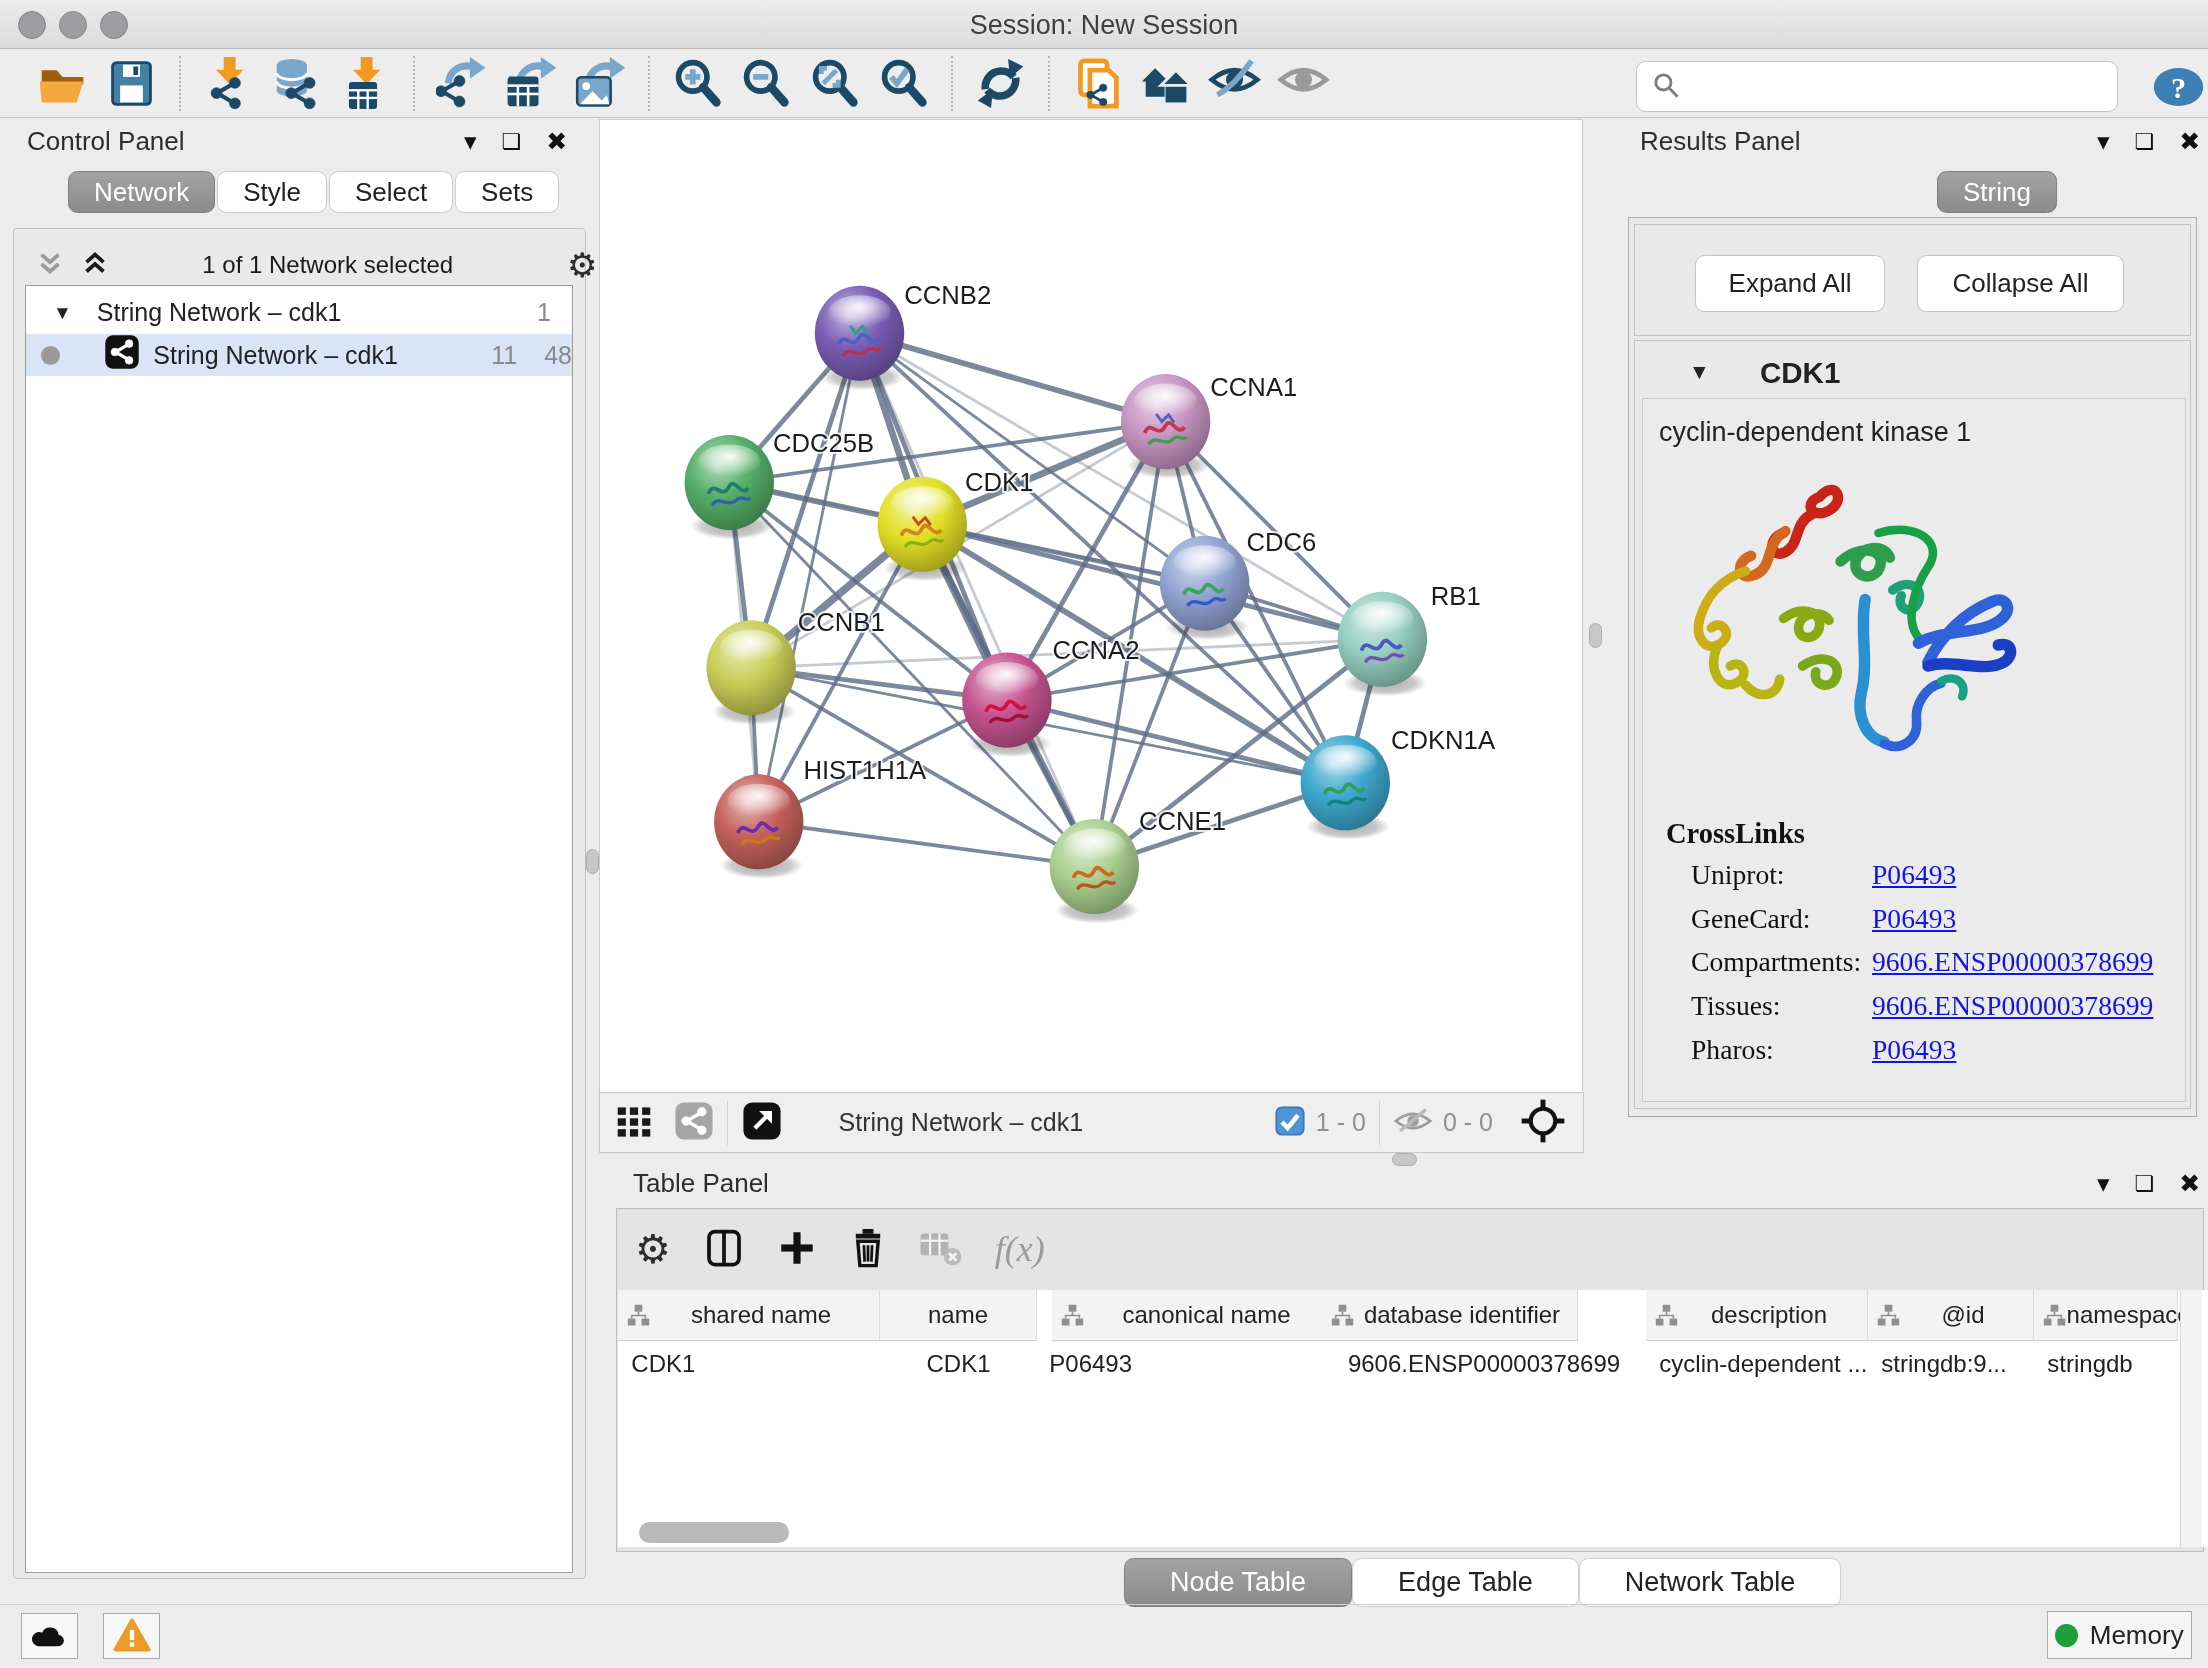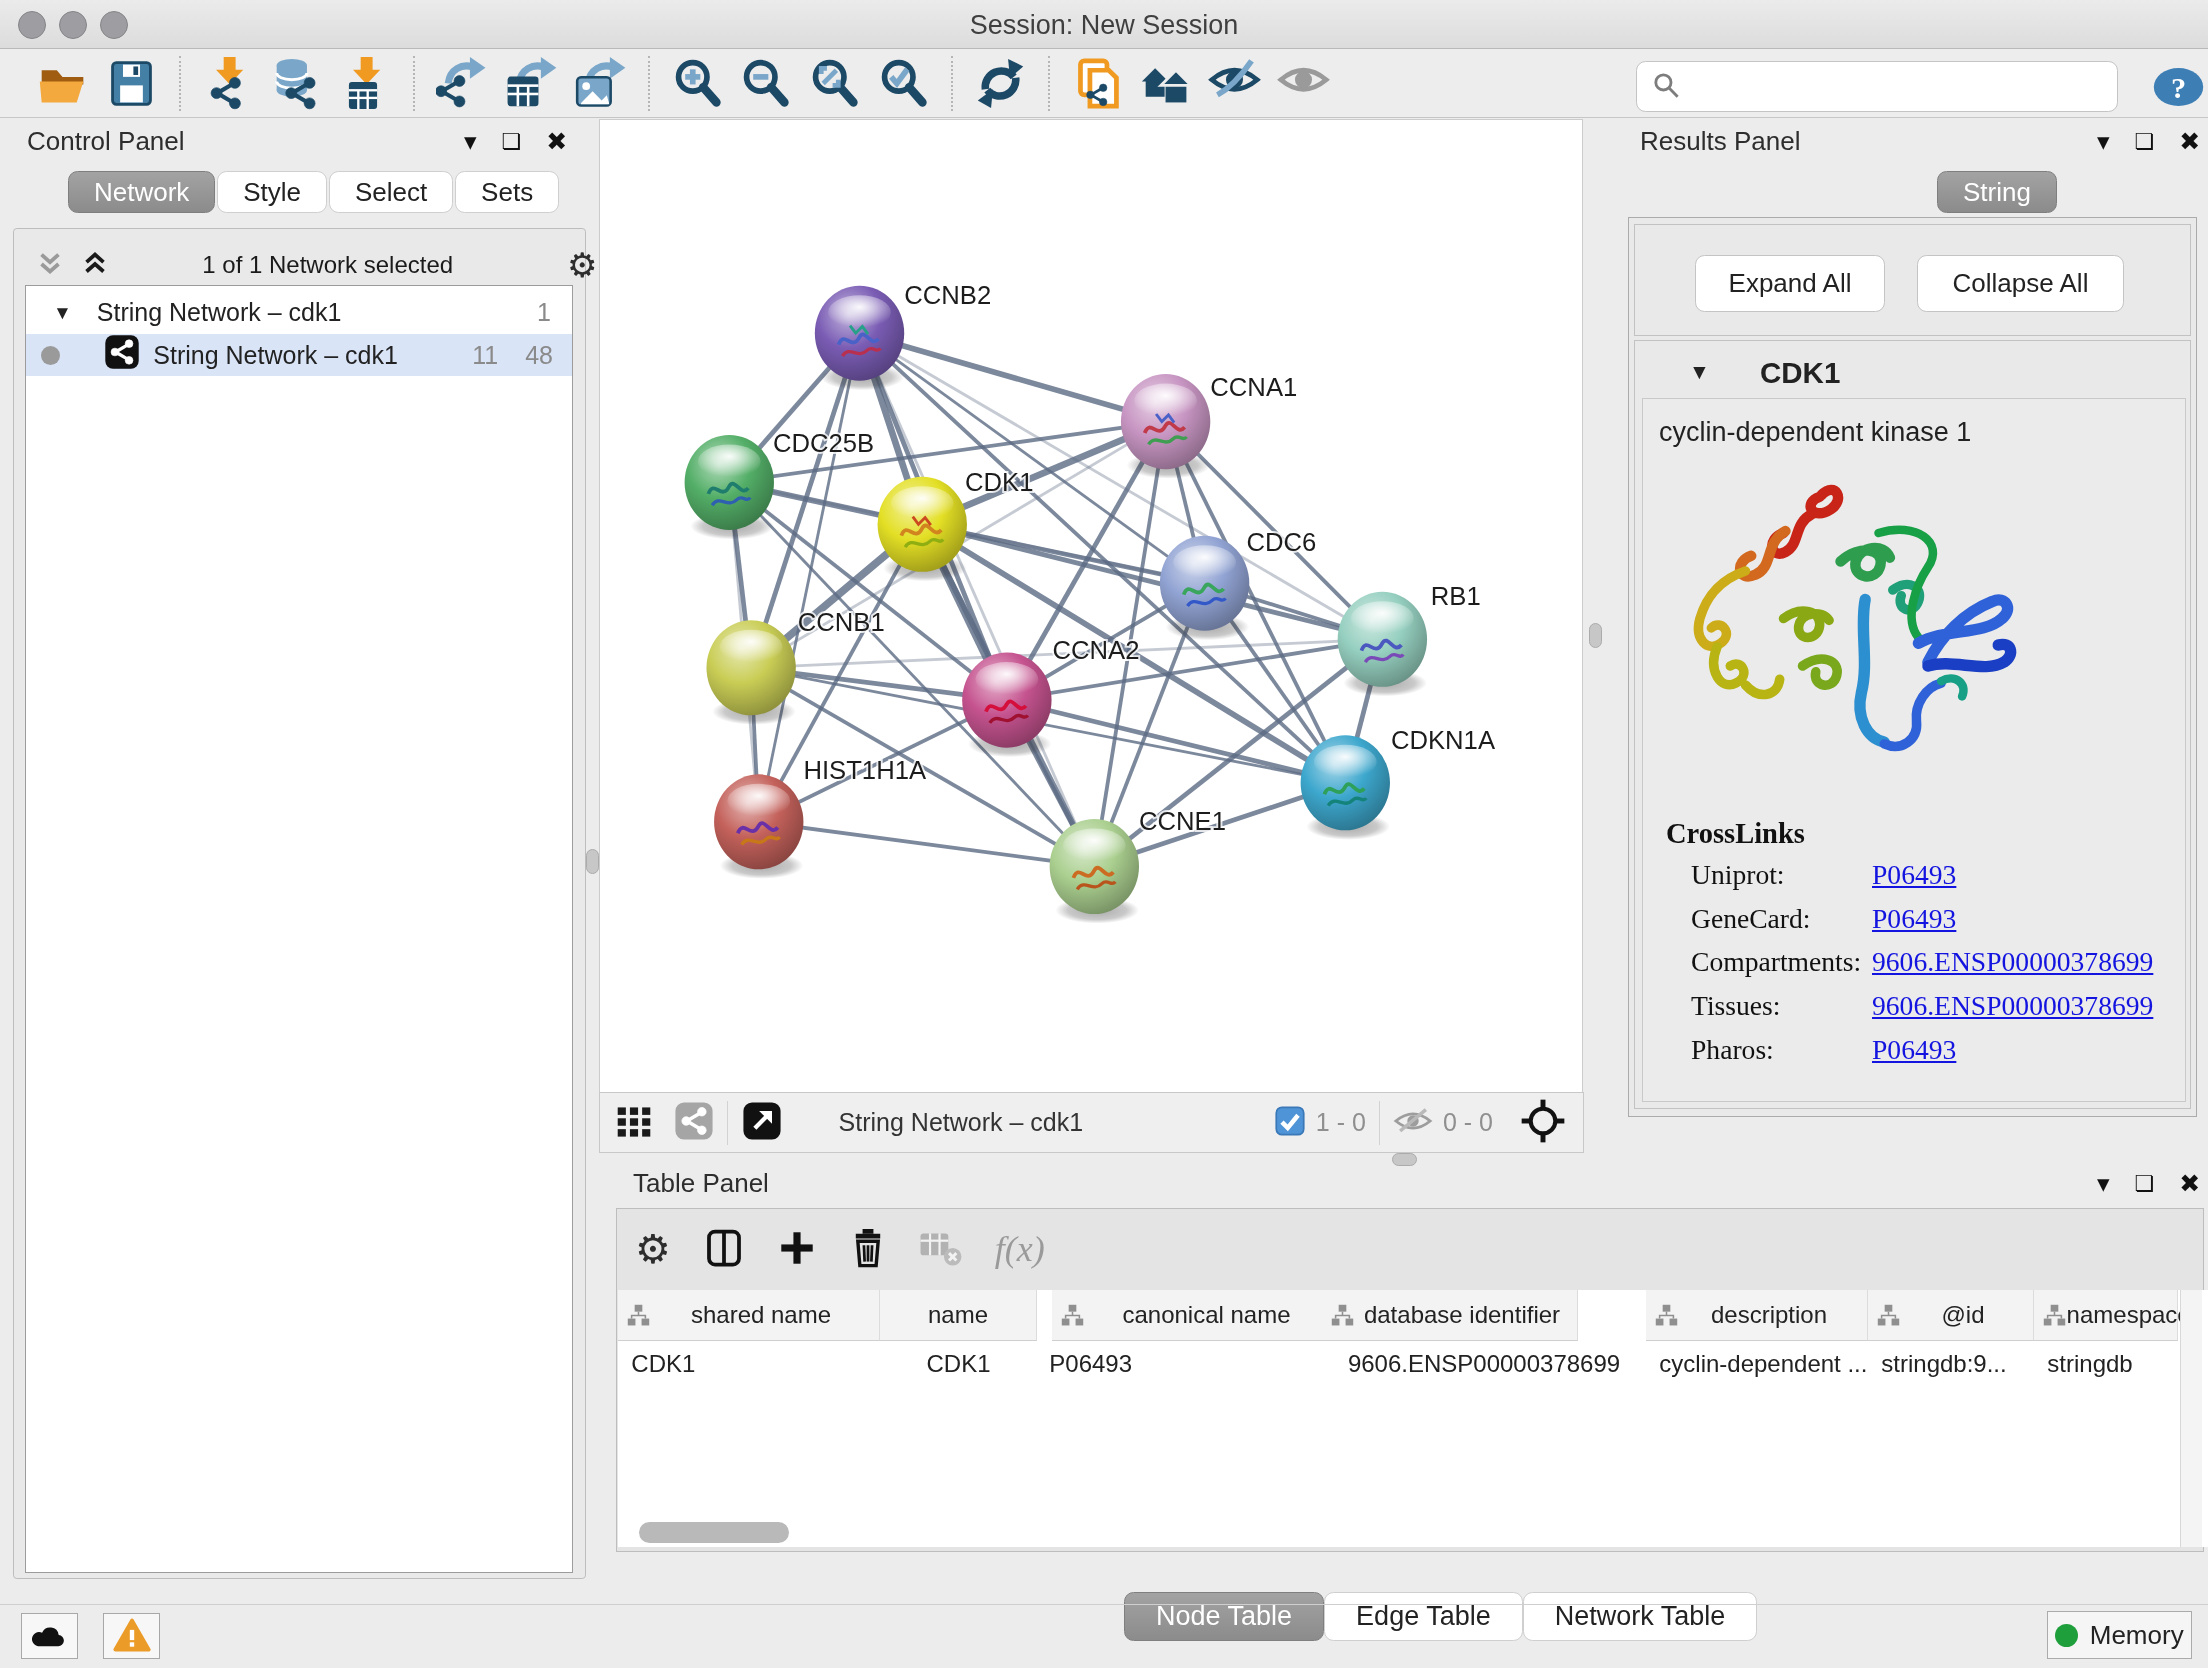--- a/index.html
+++ b/index.html
@@ -50,21 +50,21 @@
   
   #tp-box{left:616px;top:1208px;width:1586px;height:342px;border:1.9px solid #bdbdbd;background:#e4e4e4;}
   #tp-toolbar{left:618px;top:1210px;width:1583px;height:78px;display:flex;align-items:center;padding-left:17px;box-sizing:border-box;}
   #tp-table{left:618px;top:1290px;width:1560px;height:257px;background:#fff;overflow:hidden;padding-left:44px;}
   .th-cell{position:absolute;top:0;height:51px;background:#f3f3f3;border-right:1.9px solid #dcdcdc;
            border-bottom:1.9px solid #cfcfcf;box-sizing:border-box;font-size:24px;}
   .td-cell{position:absolute;top:51px;height:46px;font-size:24px;display:flex;align-items:center;box-sizing:border-box;}
   #tp-vscroll{left:2180px;top:1290px;width:21px;height:257px;background:#f4f4f4;border-left:1.9px solid #d8d8d8;}
   #tp-hthumb{left:639px;top:1522px;width:150px;height:21px;background:#b9b9b9;border-radius:10.5px;}
   .bottom-tab{height:49px;border:1px solid #cfcfcf;background:#fff;border-radius:9.5px;display:inline-flex;
-      align-items:center;justify-content:center;font-size:27px;padding:0 31px;box-sizing:border-box;margin-top:34px;}
+      align-items:center;justify-content:center;font-size:27px;padding:0 45px;box-sizing:border-box;}
   .bottom-tab.sel{background:linear-gradient(#a3a3a3,#8b8b8b);color:#fff;border-color:#7f7f7f;}
   
   #statusline{left:0;top:1604px;width:2208px;height:0;border-top:1.9px solid #cfcfcf;}
   .sq-btn{position:absolute;width:55px;height:44px;background:#f7f7f7;border:1.9px solid #a8a8a8;
           display:flex;align-items:center;justify-content:center;}
   #memory-btn{left:2047px;top:1611px;width:143px;height:46px;background:#f5f5f5;border:1.9px solid #ababab;
       display:flex;align-items:center;justify-content:center;gap:11.4px;font-size:26px;}
   .dot-handle{background:#c7c7c7;border:1px solid #ababab;border-radius:9.5px;}
   .hdrlbl{width:100%;text-align:center;}
 </style>
@@ -361,21 +361,21 @@
             <g stroke="#fff" fill="#fff">
               <line x1="18" y1="28" x2="38" y2="16" stroke-width="5"></line>
               <line x1="18" y1="28" x2="38" y2="40" stroke-width="5"></line>
               <circle cx="39" cy="15" r="6"></circle>
               <circle cx="17" cy="28" r="6"></circle>
               <circle cx="39" cy="41" r="6"></circle>
             </g>
           </svg></span>
       <span style="margin-left:13.3px">String Network – cdk1</span>
       <span style="margin-left:auto;color:#8a8a8a">11</span>
-      <span style="margin-left:27px;margin-right:19px;color:#8a8a8a">48</span>
+      <span style="margin-left:27px;color:#8a8a8a">48</span>
     </div>
   </div>
 
   <svg class="abs" id="net-canvas" viewBox="0 0 1033 1023">
       <defs>
         <radialGradient id="glossG" cx="50%" cy="35%" r="60%">
           <stop offset="0%" stop-color="rgba(255,255,255,.95)"></stop>
           <stop offset="100%" stop-color="rgba(255,255,255,0)"></stop>
         </radialGradient>
 <radialGradient id="shadowG">

